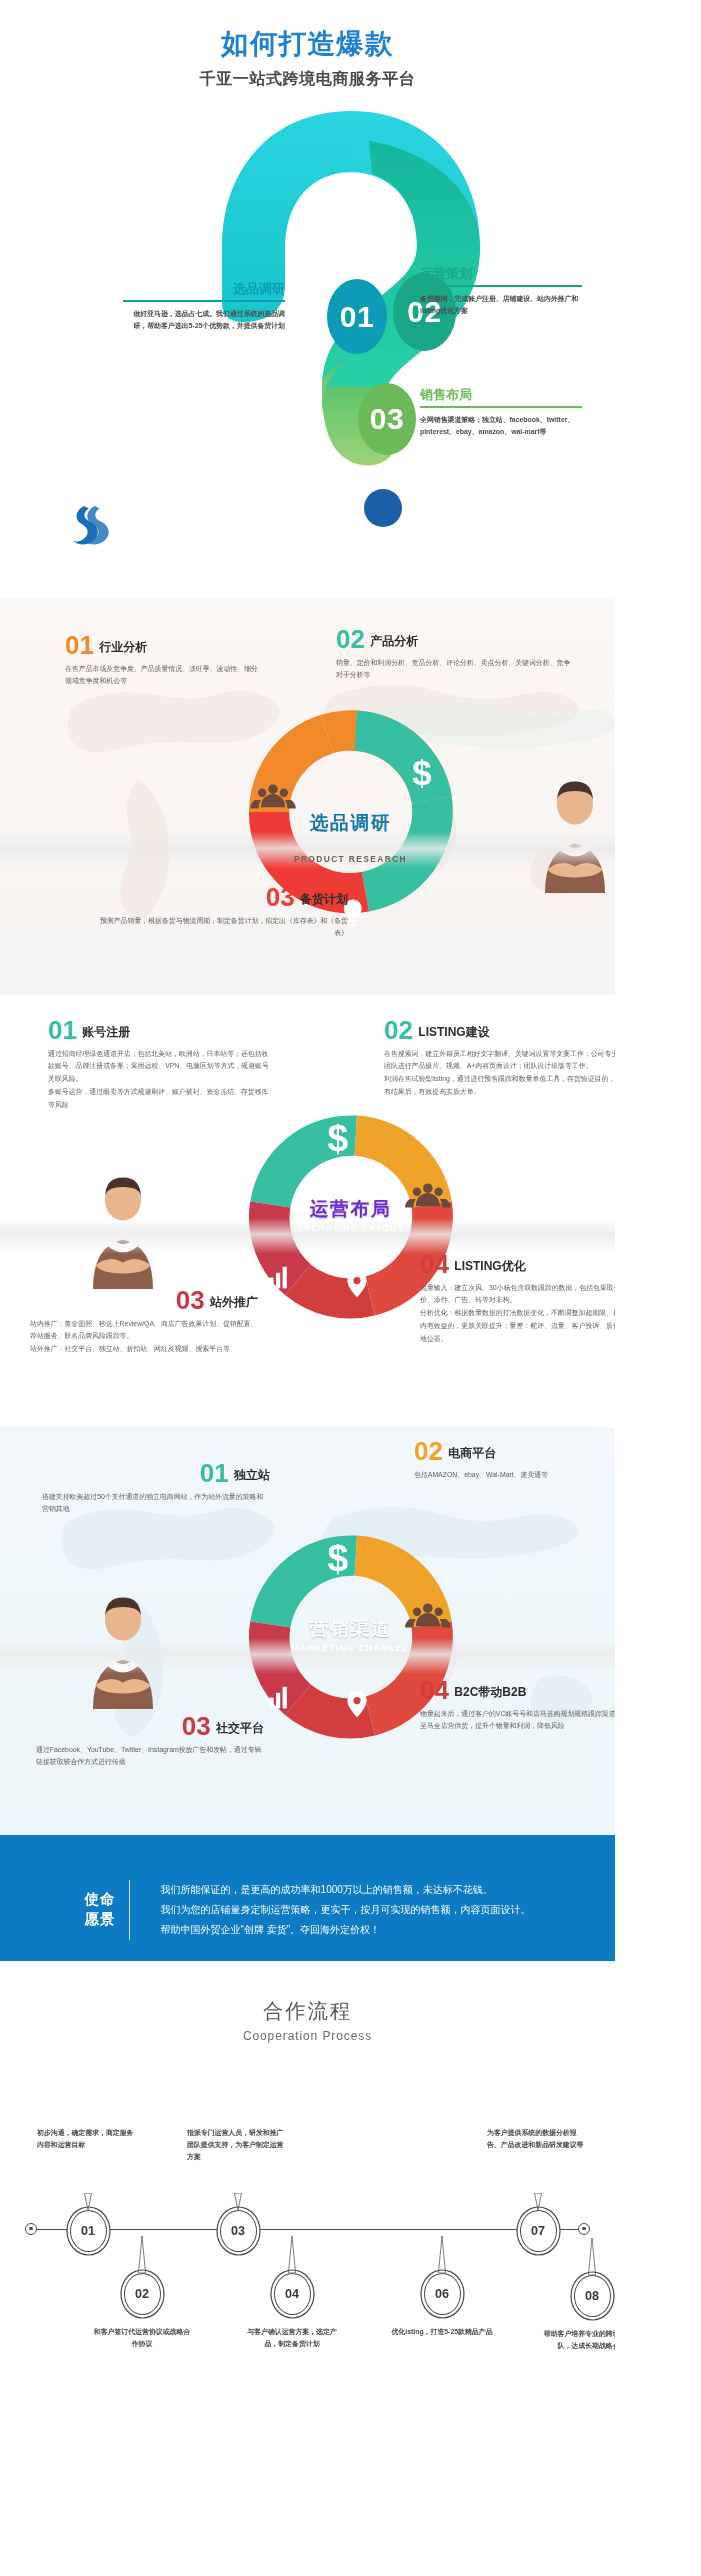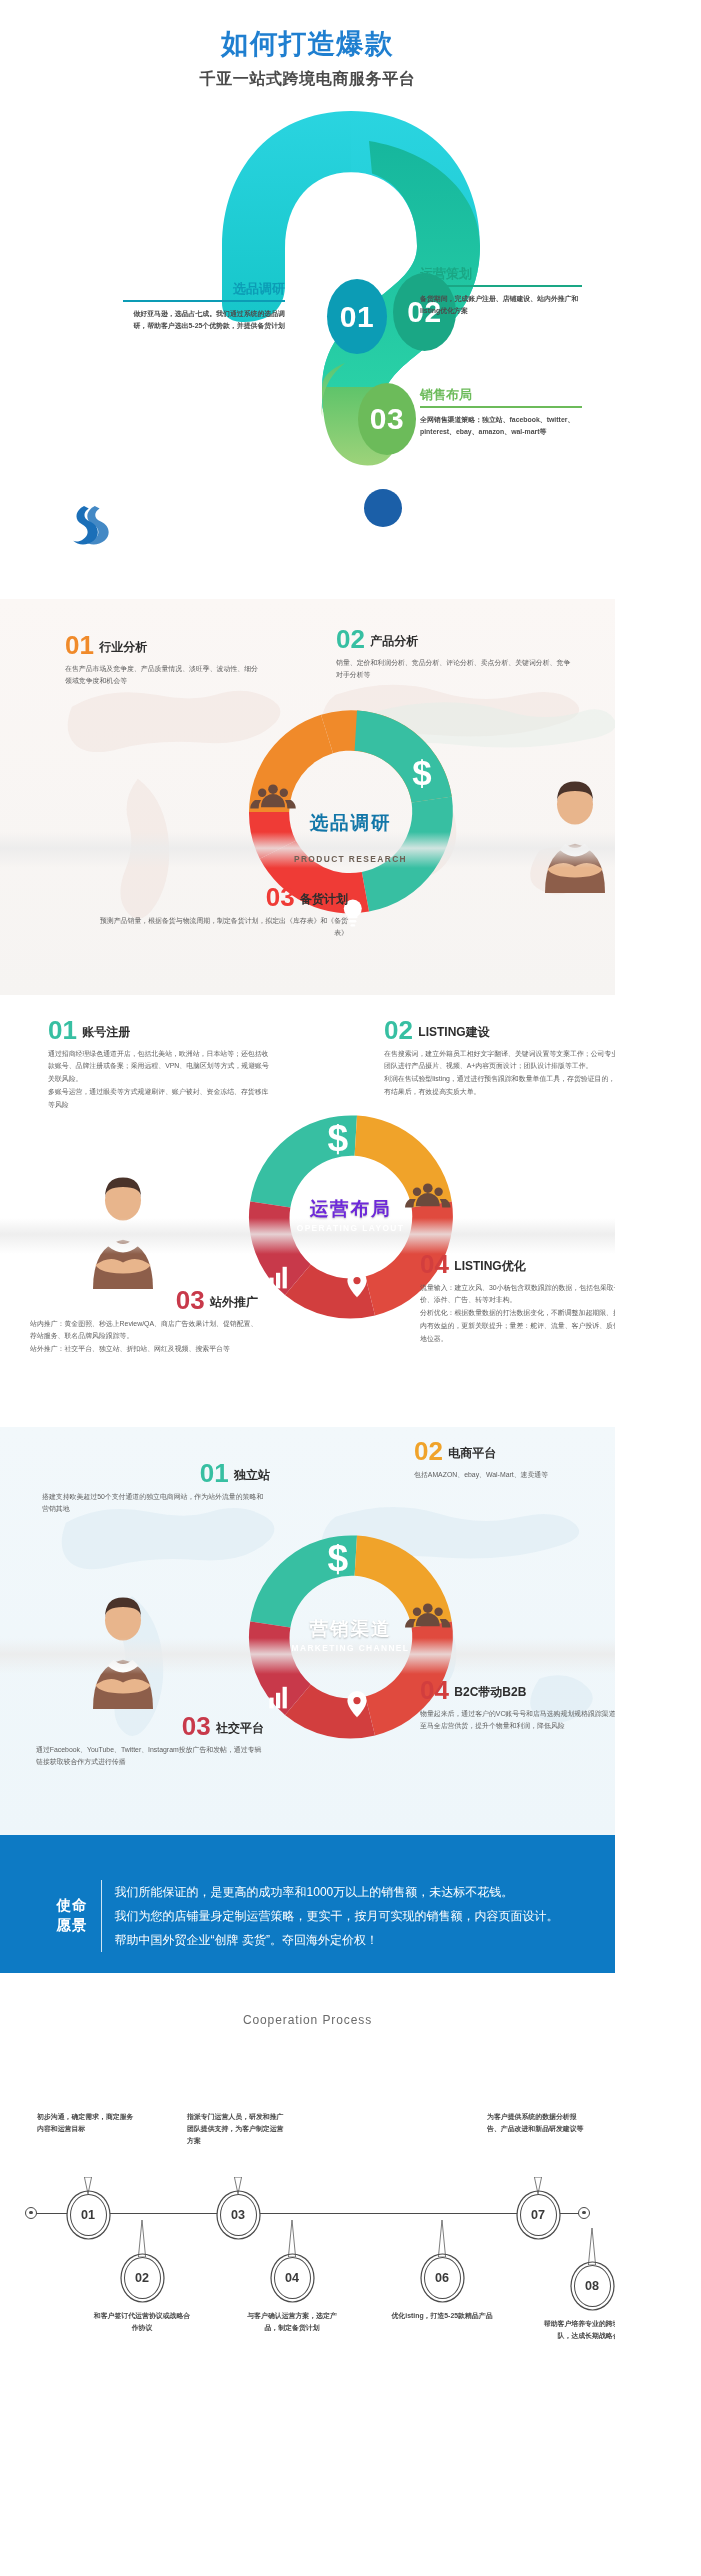--- a/index.html
+++ b/index.html
@@ -71,21 +71,21 @@
   .center-label .cn { font-size:18.6px; font-weight:bold; letter-spacing:1.8px; }
   .center-label .en { font-size:8.4px; font-weight:bold; letter-spacing:1.4px; margin-top:1.2px; }
 
   .band { position:absolute; left:0; width:701px; height:36px; z-index:2;
           background:linear-gradient(180deg,rgba(255,255,255,.0) 0%,rgba(235,235,235,.85) 45%,rgba(255,255,255,0) 100%); }
 
   
   .mission { background:#0d7ac4; color:#fff; padding:21.6px 0; }
   .mission-in { display:flex; justify-content:center; gap:13px; align-items:center;margin-top:23px; }
   .mission-l { font-size:14.4px; font-weight:bold; line-height:1.35; letter-spacing:1.2px; text-align:center; }
-  .mission-r { border-left:1.2px solid rgba(255,255,255,.8); padding-left:13px; font-size:12px; line-height:2.0; }
+  .mission-r { border-left:1.2px solid rgba(255,255,255,.8); padding-left:31px; font-size:10px; line-height:2.0; }
 
   
   .coop { background:#fff; padding:36px 0 42px; position:relative; }
   .coop h3 { text-align:center; font-size:20.4px; color:#5a5a5a; font-weight:normal; letter-spacing:1.8px; }
   .coop h4 { text-align:center; font-size:12px; color:#6a6a6a; font-weight:normal; letter-spacing:0.9px; margin-top:3.6px; }
   .timeline { position:relative; height:300px; margin-top:36px; }
   .axis { position:absolute; left:31px; right:31px; top:150px; height:1.2px; background:#4a4a4a; }
   .axis-end { position:absolute; top:144px; width:12px; height:12px; border-radius:50%; border:1.2px solid #4a4a4a; background:#fff; }
   .axis-end::after { content:''; position:absolute; left:3px; top:3px; width:3.6px; height:3.6px; border-radius:50%; background:#4a4a4a; }
   .axis-end.l { left:25px; } .axis-end.r { right:25px; }
@@ -439,20 +439,21 @@
 愿景</div>
       <div class="mission-r">
         <div>我们所能保证的，是更高的成功率和1000万以上的销售额，未达标不花钱。</div>
         <div>我们为您的店铺量身定制运营策略，更实干，按月可实现的销售额，内容页面设计。</div>
         <div>帮助中国外贸企业“创牌 卖货”。夺回海外定价权！</div>
       </div>
     </div>
   </section>
 
   <section class="coop">
+    <h3>合作流程</h3>
     <h4>Cooperation Process</h4>
 
     <div class="timeline">
       <div class="axis"></div>
       <div class="axis-end l"></div>
       <div class="axis-end r"></div>
 
       <div class="pin" style="left:37px;top:48px;">
         <div class="txt" style="height:66px;">初步沟通，确定需求，商定服务内容和运营目标</div>
         <svg width="102" height="17" style="display:block" viewBox="0 0 170 28">
@@ -489,21 +490,21 @@
         <div class="circle">04</div>
         <div class="txt" style="margin-top:10.8px;text-align:center;">与客户确认运营方案，选定产品，制定备货计划</div>
       </div>
       <div class="pin" style="left:391px;top:157px;">
         <svg width="102" height="37" style="display:block" viewBox="0 0 170 62">
           <polygon points="85,0 79,62 91,62" fill="none" stroke="#4a4a4a" stroke-width="1.2"></polygon>
         </svg>
         <div class="circle">06</div>
         <div class="txt" style="margin-top:10.8px;text-align:center;">优化isting，打造5-25款精品产品</div>
       </div>
-      <div class="pin" style="left:541px;top:165px;">
+      <div class="pin" style="left:541px;top:159px;">
         <svg width="102" height="37" style="display:block" viewBox="0 0 170 62">
           <polygon points="85,0 79,62 91,62" fill="none" stroke="#4a4a4a" stroke-width="1.2"></polygon>
         </svg>
         <div class="circle">08</div>
         <div class="txt" style="margin-top:10.8px;text-align:center;">帮助客户培养专业的跨境电商团队，达成长期战略合作</div>
       </div>
     </div>
   </section>
 
 </div>

